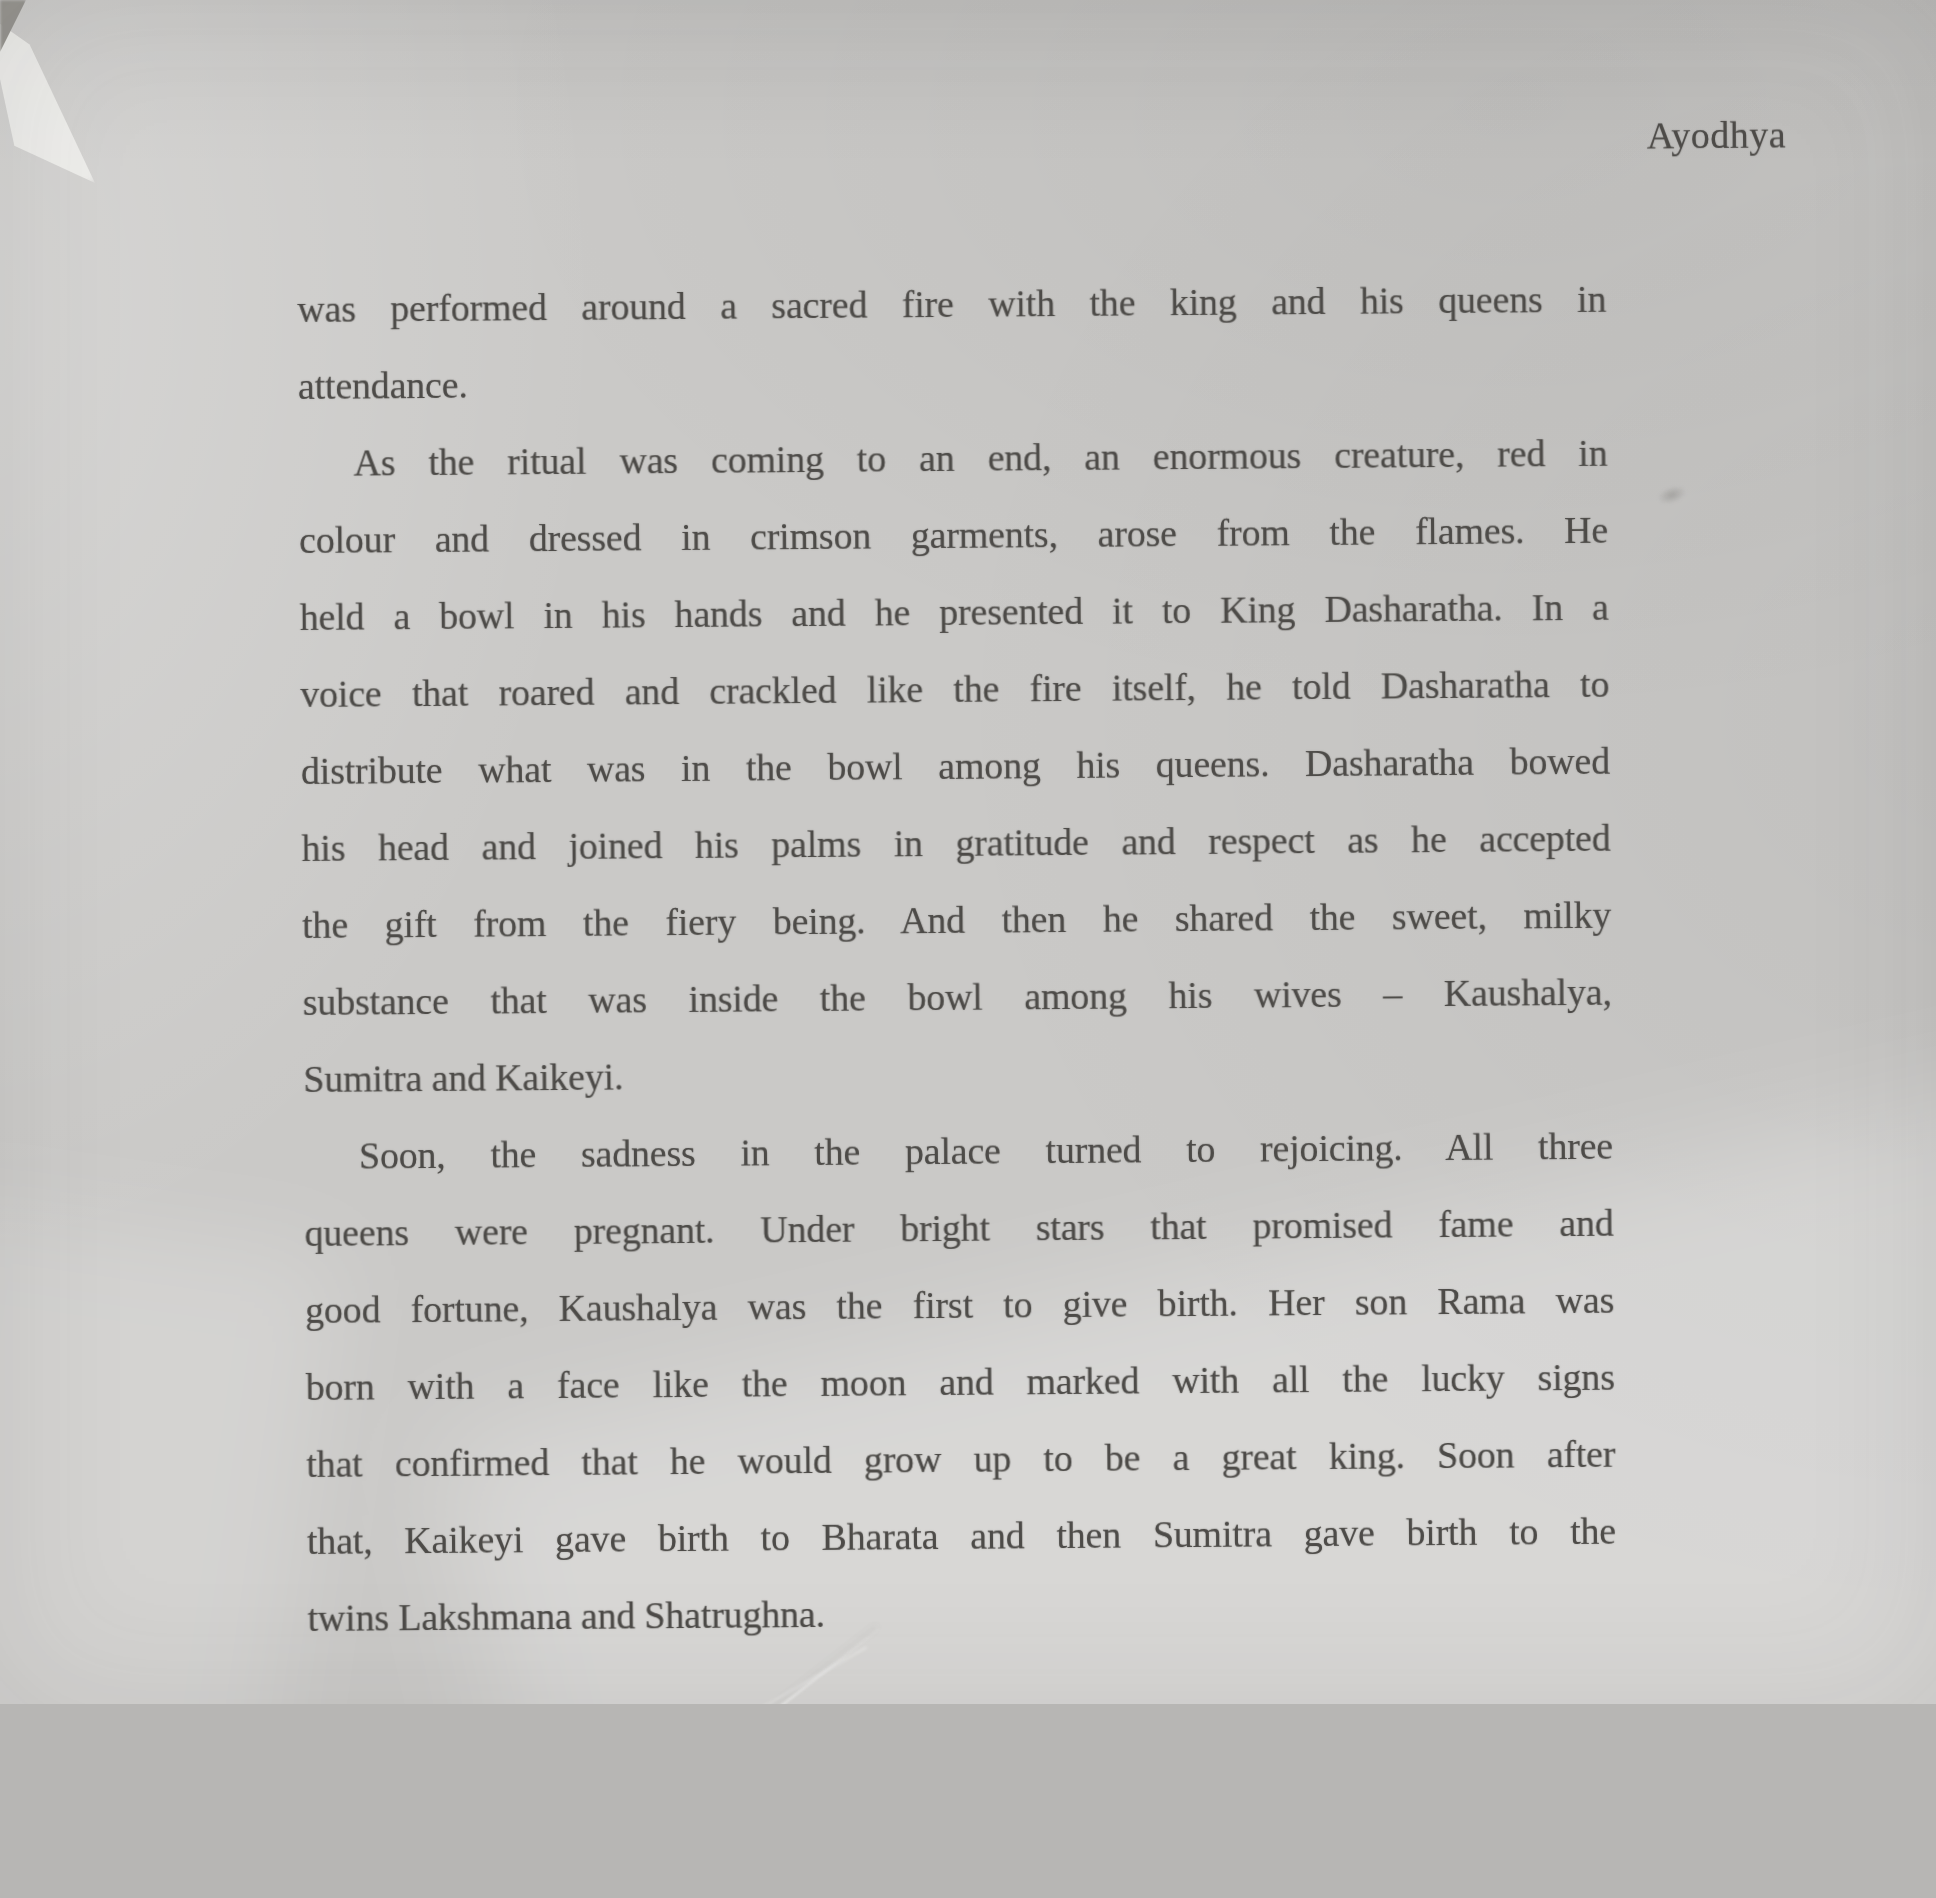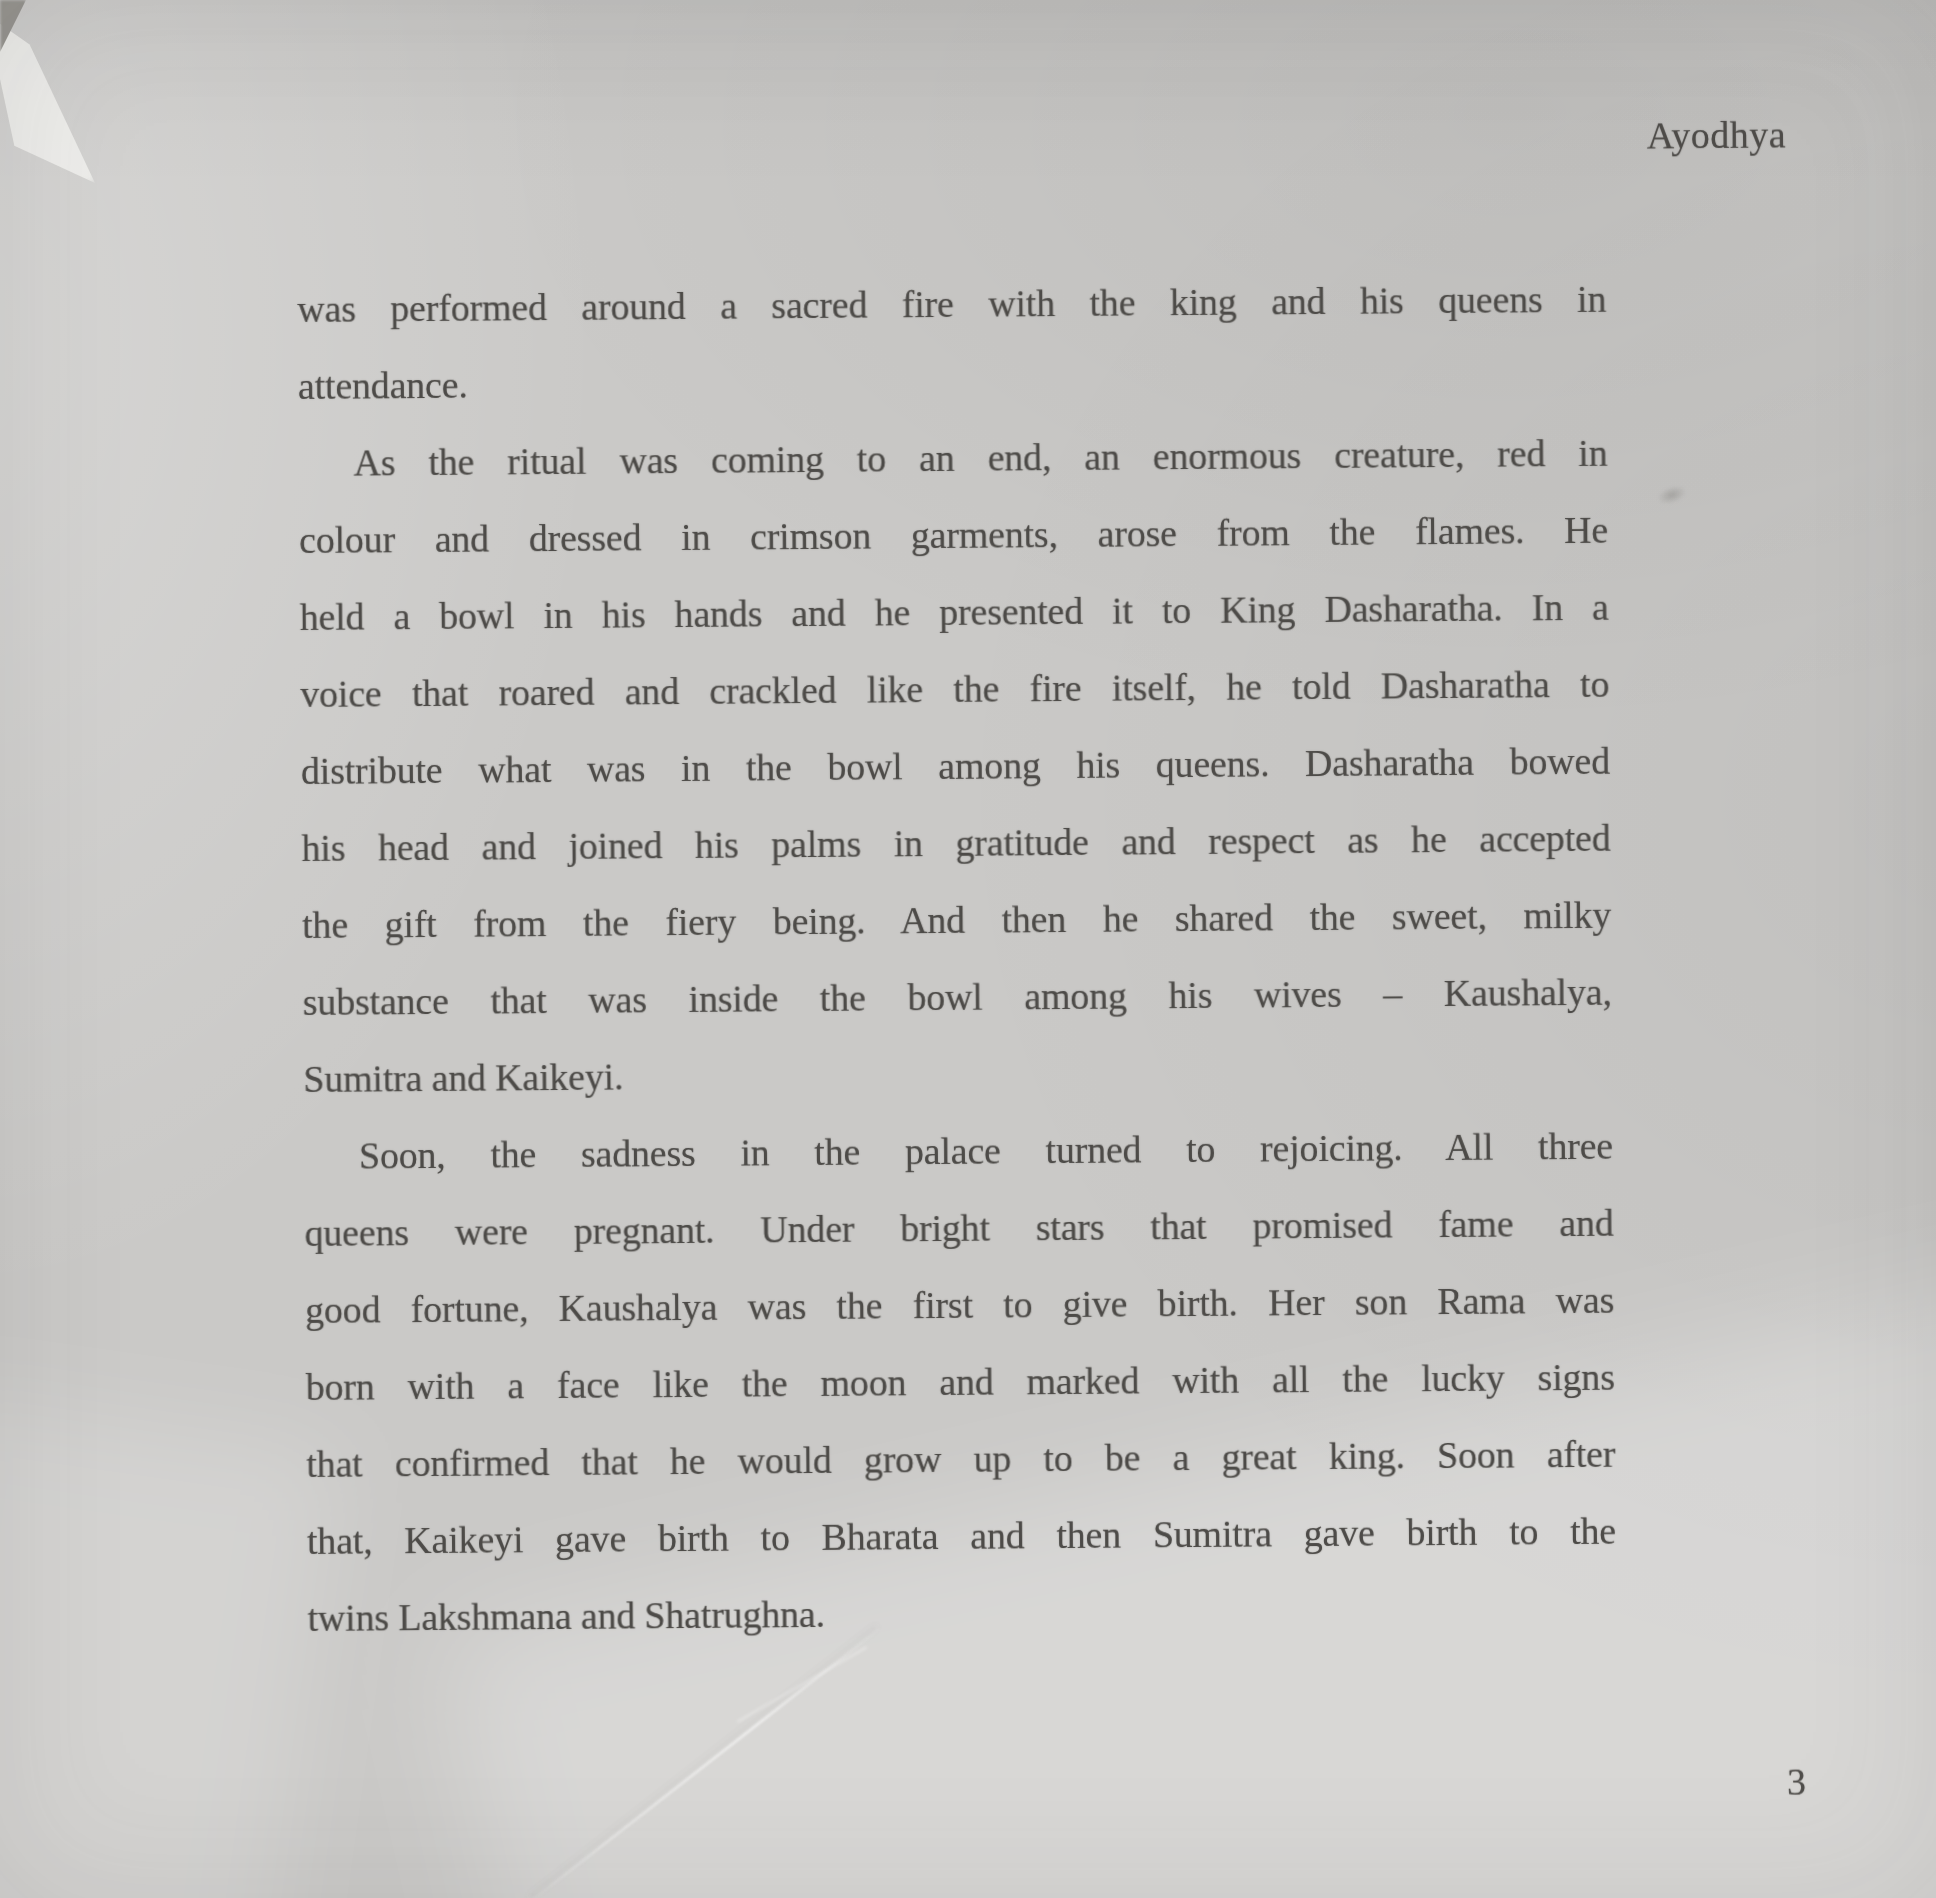--- a/index.html
+++ b/index.html
@@ -11,21 +11,21 @@
     margin: 0; padding: 0;
     width: 1936px; height: 1898px;
     background: #b7b6b4;
     font-family: "Liberation Serif", serif;
     overflow: hidden;
   }
 
   
   .photo {
     position: relative;
-    width: 1936px; height: 1898px;
+    width: 1936px; height: 1704px;
     background-color: var(--paper);
     background-image:
       radial-gradient(1493px 896px at 78% 6%, rgba(0,0,0,0.05), rgba(0,0,0,0) 70%),
       radial-gradient(1493px 1294px at 103% 42%, rgba(0,0,0,0.045), rgba(0,0,0,0) 72%),
       radial-gradient(995px 1493px at -2% 18%, rgba(255,255,255,0.24), rgba(255,255,255,0) 65%),
       linear-gradient(to bottom, rgba(0,0,0,0.035), rgba(0,0,0,0) 10%);
     overflow: hidden;
   }
   .vignette {
     position: absolute; inset: 0;

